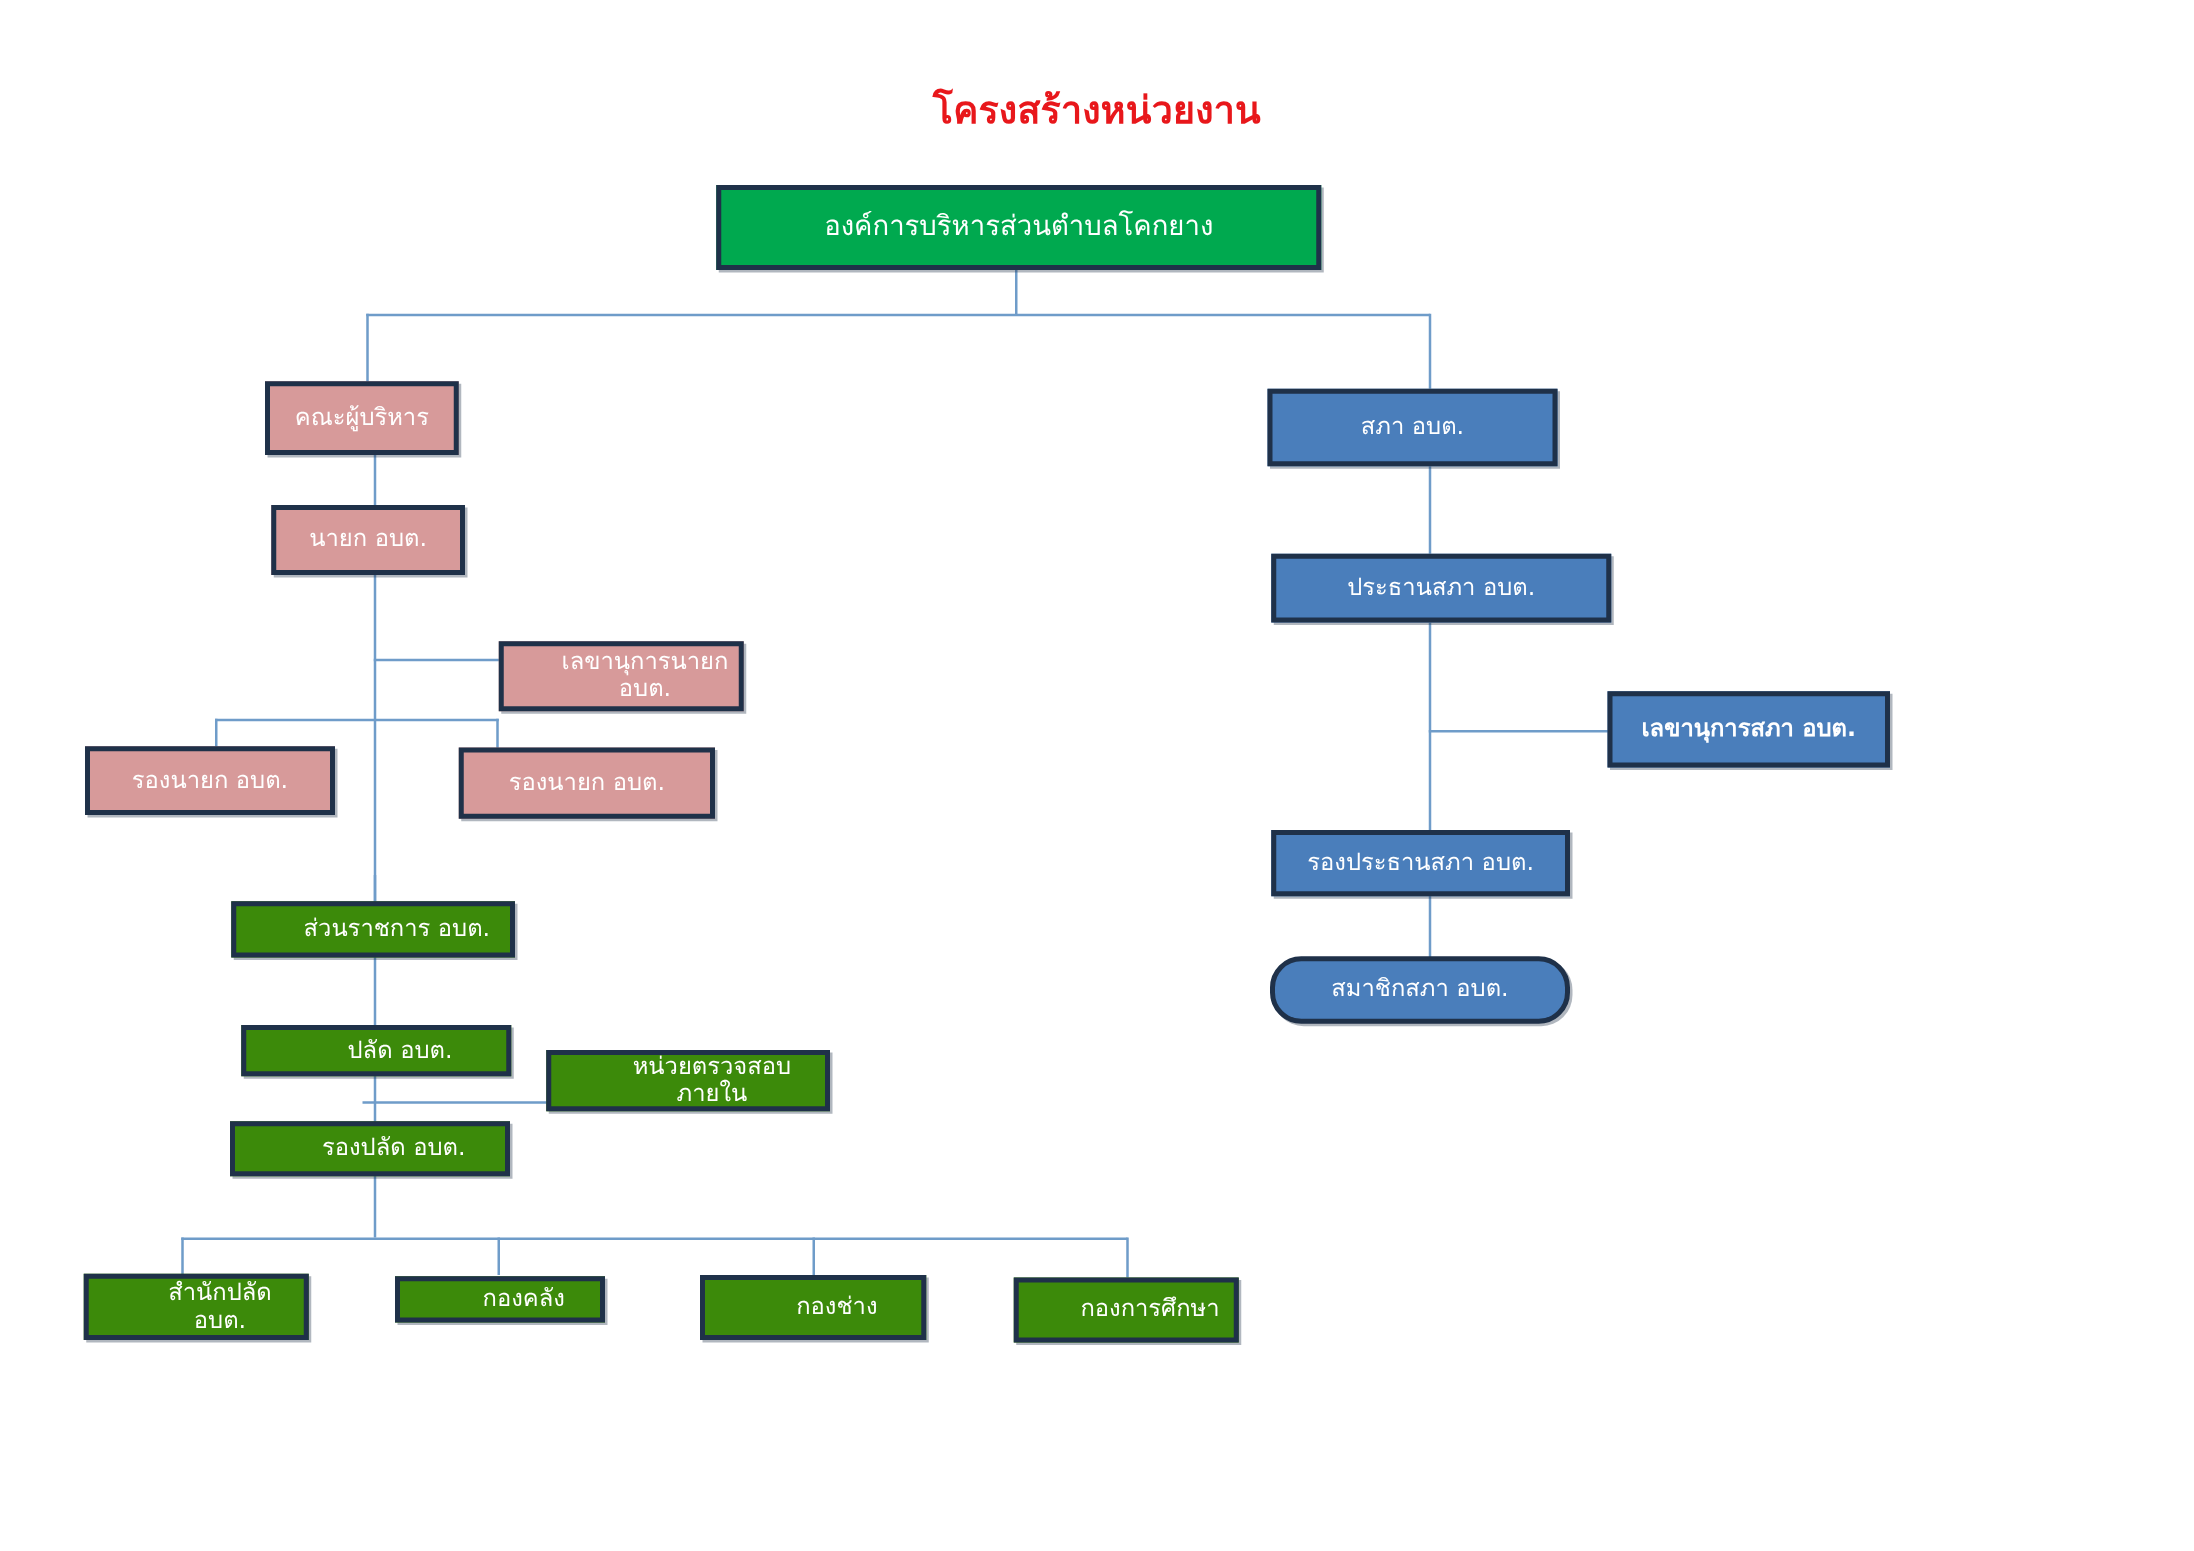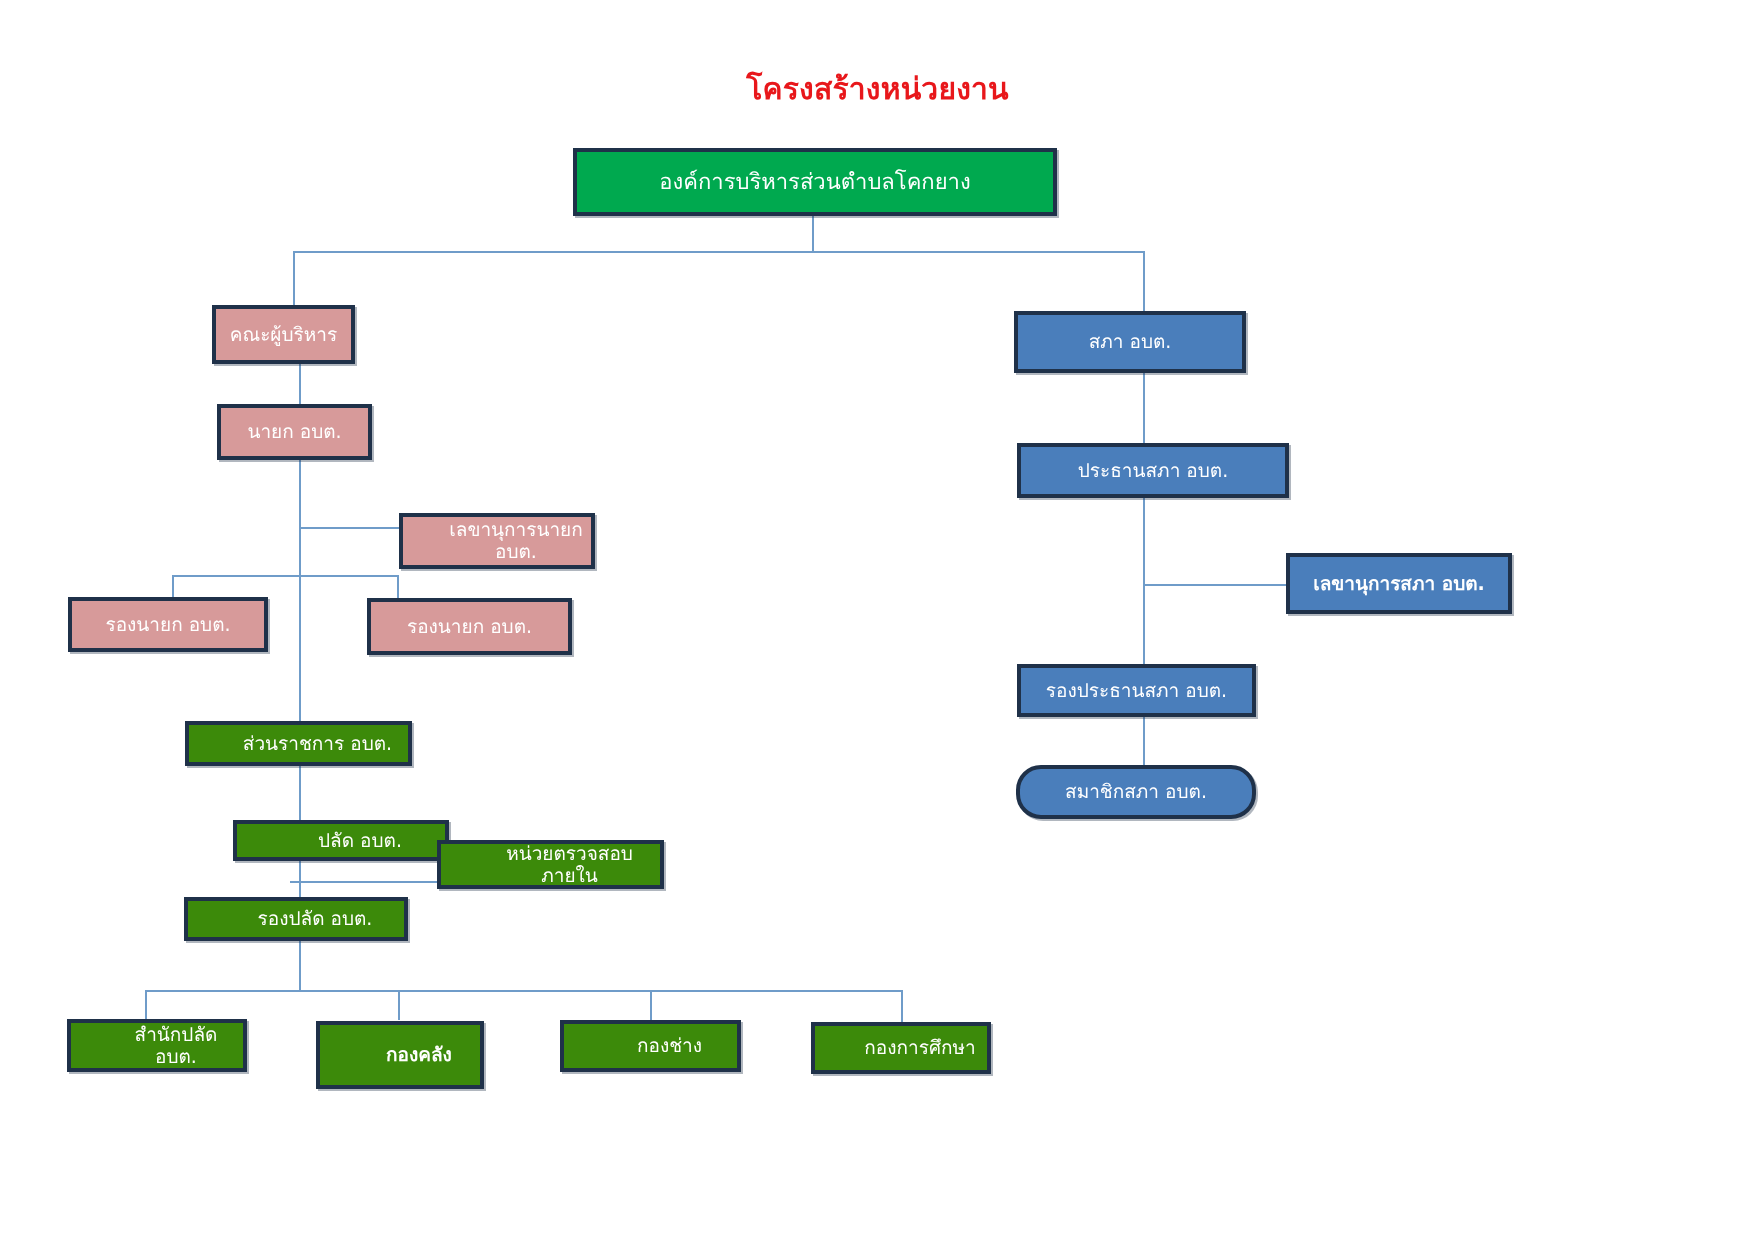--- a/index.html
+++ b/index.html
@@ -99,21 +99,21 @@
   <div class="conn v" style="left:1143px; top:373px; height:70px;"></div>
   <div class="conn v" style="left:1143px; top:498px; height:166px;"></div>
   <div class="conn h" style="left:1143px; top:584px; width:145px;"></div>
   <div class="conn v" style="left:1143px; top:664px; height:4px;"></div>
   <div class="conn v" style="left:1143px; top:716px; height:50px;"></div>
 
   <div class="node root" style="left:573px; top:148px; width:484px; height:68px;">
     <span>องค์การบริหารส่วนตำบลโคกยาง</span>
   </div>
 
-  <div class="node pink" style="left:212px; top:305px; width:143px; height:59px;">
+  <div class="node pink" style="left:212px; top:305px; width:155px; height:59px;">
     <span>คณะผู้บริหาร</span>
   </div>
 
   <div class="node pink" style="left:217px; top:404px; width:155px; height:56px;">
     <span>นายก อบต.</span>
   </div>
 
   <div class="node pink" style="left:399px; top:513px; width:196px; height:56px;padding-left:44px;">
     <span>เลขานุการนายก อบต.</span>
   </div>
@@ -123,37 +123,37 @@
   </div>
 
   <div class="node pink" style="left:367px; top:598px; width:205px; height:57px;">
     <span>รองนายก อบต.</span>
   </div>
 
   <div class="node green" style="left:185px; top:721px; width:227px; height:45px;">
     <span>ส่วนราชการ อบต.</span>
   </div>
 
-  <div class="node green" style="left:193px; top:820px; width:216px; height:41px;margin-left:40px;">
+  <div class="node green" style="left:193px; top:820px; width:216px; height:41px;">
     <span>ปลัด อบต.</span>
   </div>
 
   <div class="node green" style="left:437px; top:840px; width:227px; height:49px;">
     <span>หน่วยตรวจสอบภายใน</span>
   </div>
 
   <div class="node green" style="left:184px; top:897px; width:224px; height:44px;">
     <span>รองปลัด อบต.</span>
   </div>
 
   <div class="node green" style="left:67px; top:1019px; width:180px; height:53px;">
     <span>สำนักปลัด อบต.</span>
   </div>
 
-  <div class="node green" style="left:316px; top:1021px; width:168px; height:68px;font-weight:bold;">
+  <div class="node green" style="left:316px; top:1021px; width:168px; height:37px;">
     <span>กองคลัง</span>
   </div>
 
   <div class="node green" style="left:560px; top:1020px; width:181px; height:52px;">
     <span>กองช่าง</span>
   </div>
 
   <div class="node green" style="left:811px; top:1022px; width:180px; height:52px;">
     <span>กองการศึกษา</span>
   </div>

